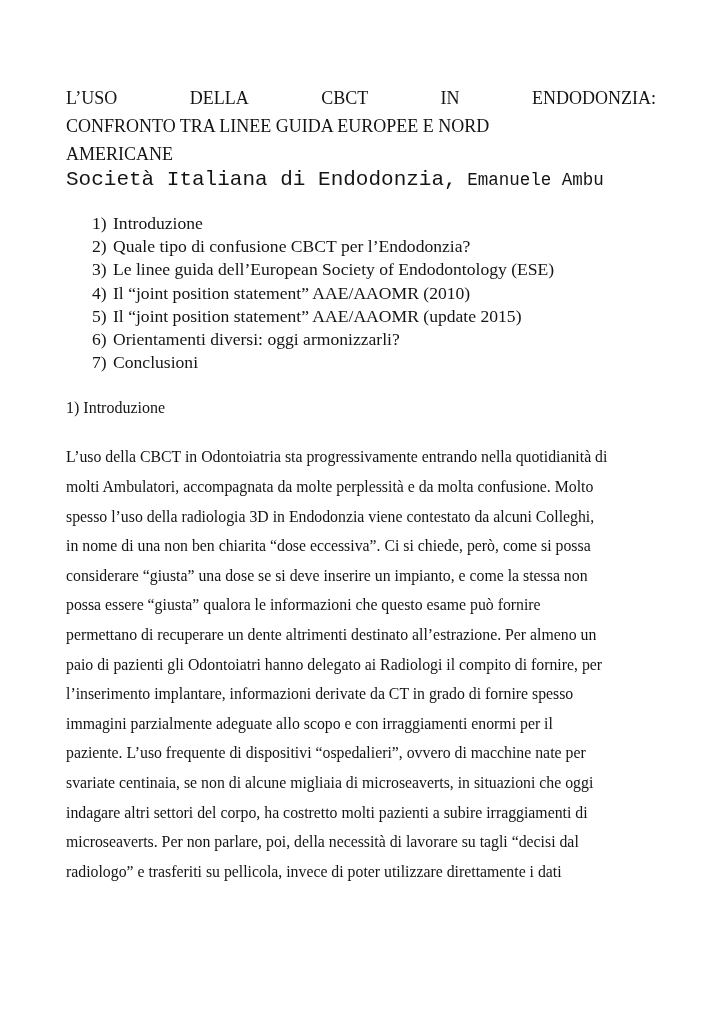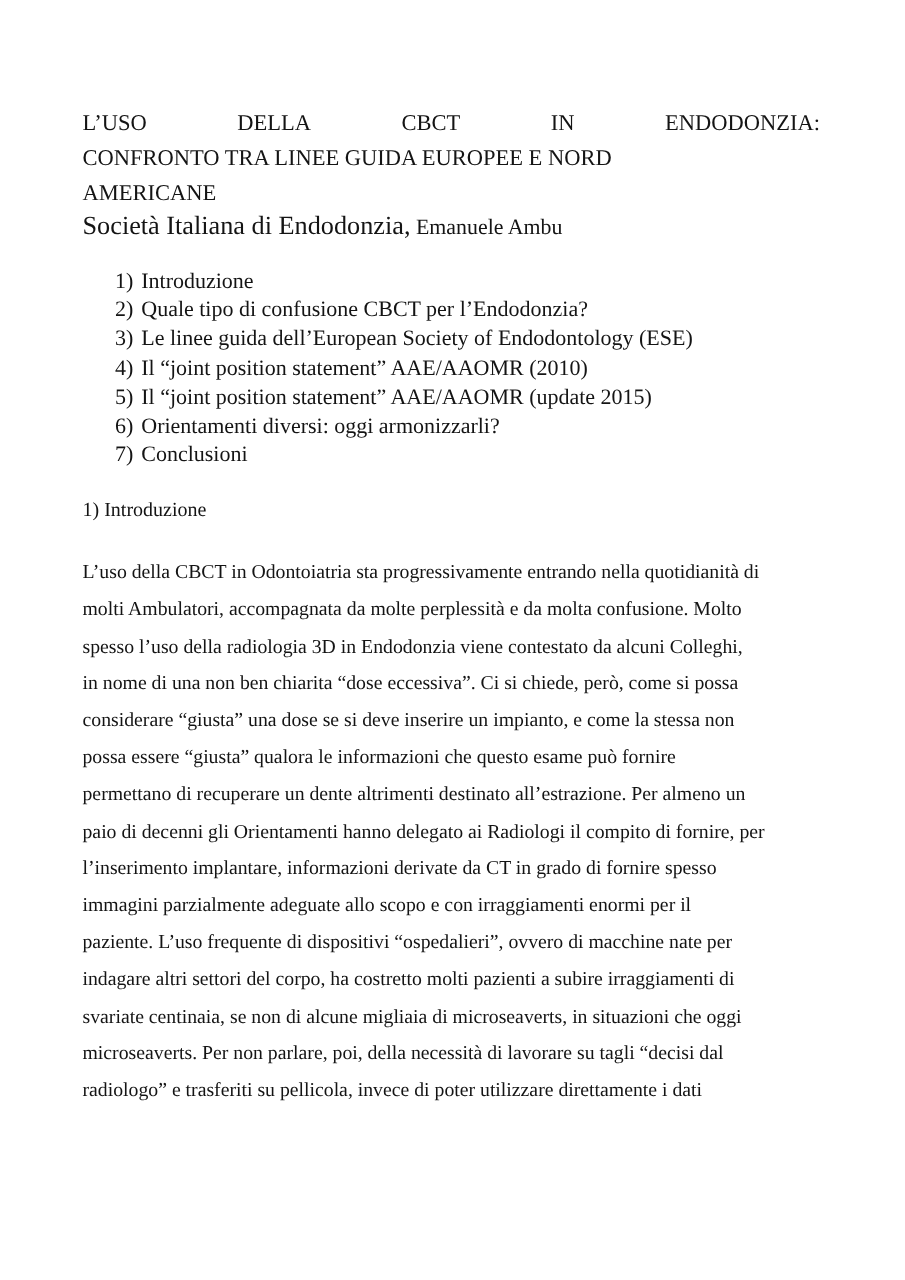--- a/index.html
+++ b/index.html
@@ -37,20 +37,21 @@
     display: block;
     white-space: nowrap;
   }
   .title .line3 {
     display: block;
   }
   .subtitle {
     font-size: 21px;
     line-height: 24px;
     margin: 0;
+    font-family: Liberation Mono, monospace;
   }
   .subtitle .author {
     font-size: 17.5px;
   }
   .toc {
     list-style: none;
     margin: 20px 0 0 26px;
     padding: 0;
     font-size: 17.6px;
     line-height: 23.2px;
@@ -133,23 +134,23 @@
   <h2 class="section-heading">1) Introduzione</h2>
 
   <p class="body-text">
     <span class="ln">L’uso della CBCT in Odontoiatria sta progressivamente entrando nella quotidianità di</span>
     <span class="ln">molti Ambulatori, accompagnata da molte perplessità e da molta confusione. Molto</span>
     <span class="ln">spesso l’uso della radiologia 3D in Endodonzia viene contestato da alcuni Colleghi,</span>
     <span class="ln">in nome di una non ben chiarita “dose eccessiva”. Ci si chiede, però, come si possa</span>
     <span class="ln">considerare “giusta” una dose se si deve inserire un impianto, e come la stessa non</span>
     <span class="ln">possa essere “giusta” qualora le informazioni che questo esame può fornire</span>
     <span class="ln">permettano di recuperare un dente altrimenti destinato all’estrazione. Per almeno un</span>
-    <span class="ln">paio di decenni gli Orientamenti hanno delegato ai Radiologi il compito di fornire, per</span>
+    <span class="ln">paio di pazienti gli Odontoiatri hanno delegato ai Radiologi il compito di fornire, per</span>
     <span class="ln">l’inserimento implantare, informazioni derivate da CT in grado di fornire spesso</span>
     <span class="ln">immagini parzialmente adeguate allo scopo e con irraggiamenti enormi per il</span>
     <span class="ln">paziente. L’uso frequente di dispositivi “ospedalieri”, ovvero di macchine nate per</span>
+    <span class="ln">svariate centinaia, se non di alcune migliaia di microseaverts, in situazioni che oggi</span>
     <span class="ln">indagare altri settori del corpo, ha costretto molti pazienti a subire irraggiamenti di</span>
-    <span class="ln">svariate centinaia, se non di alcune migliaia di microseaverts, in situazioni che oggi</span>
     <span class="ln">microseaverts. Per non parlare, poi, della necessità di lavorare su tagli “decisi dal</span>
     <span class="ln">radiologo” e trasferiti su pellicola, invece di poter utilizzare direttamente i dati</span>
   </p>
 
 </div>
 
 </body></html>

